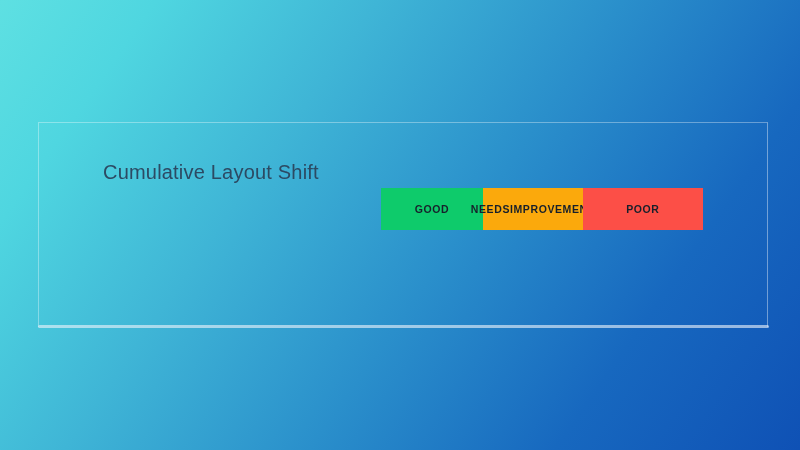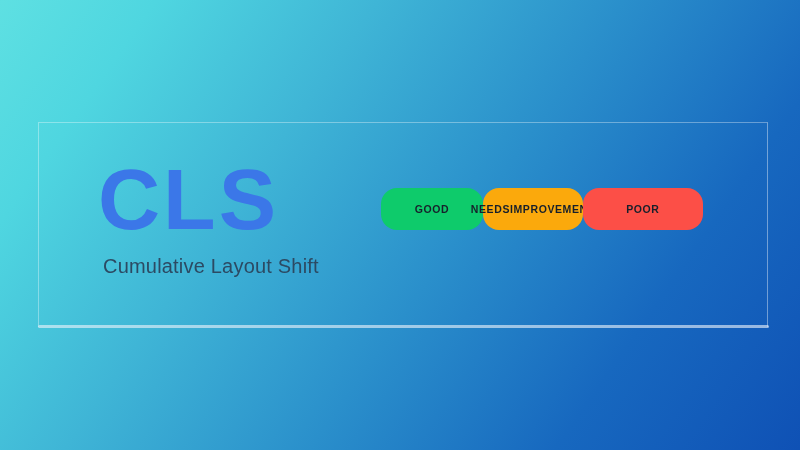--- a/index.html
+++ b/index.html
@@ -88,21 +88,20 @@
     display: flex;
     align-items: center;
     justify-content: center;
     font-size: 10.5px;
     font-weight: 700;
     letter-spacing: 0.6px;
     color: #17202B;
     line-height: 12.5px;
     box-sizing: border-box;
     font-family: "Liberation Sans", sans-serif;
-    border-radius: 16px;
   }
   .seg-good        { width: 105px; background: #0ECB6B; }
   .seg-needs       { width: 100px; background: #FBA90C; }
   .seg-poor        { width: 124px; background: #FC4F47; }
 
   
   .marker {
     position: absolute;
     top: 188px;
     width: 0;
@@ -112,21 +111,20 @@
 </style>
 </head>
 <body>
 
 <div id="stage">
 
   <div id="frame"></div>
   <div id="frame-baseline"></div>
 
   <div id="title-block">
-    <div id="page-title">CLS</div>
     <div id="page-subtitle">Cumulative Layout Shift</div>
   </div>
 
   <div id="scale-wrap">
     <div id="scale-bar">
       <div class="scale-seg seg-good">GOOD</div>
       <div class="scale-seg seg-needs">
         <span>NEEDS</span>
           <br>
         <span>IMPROVEMENT</span>

